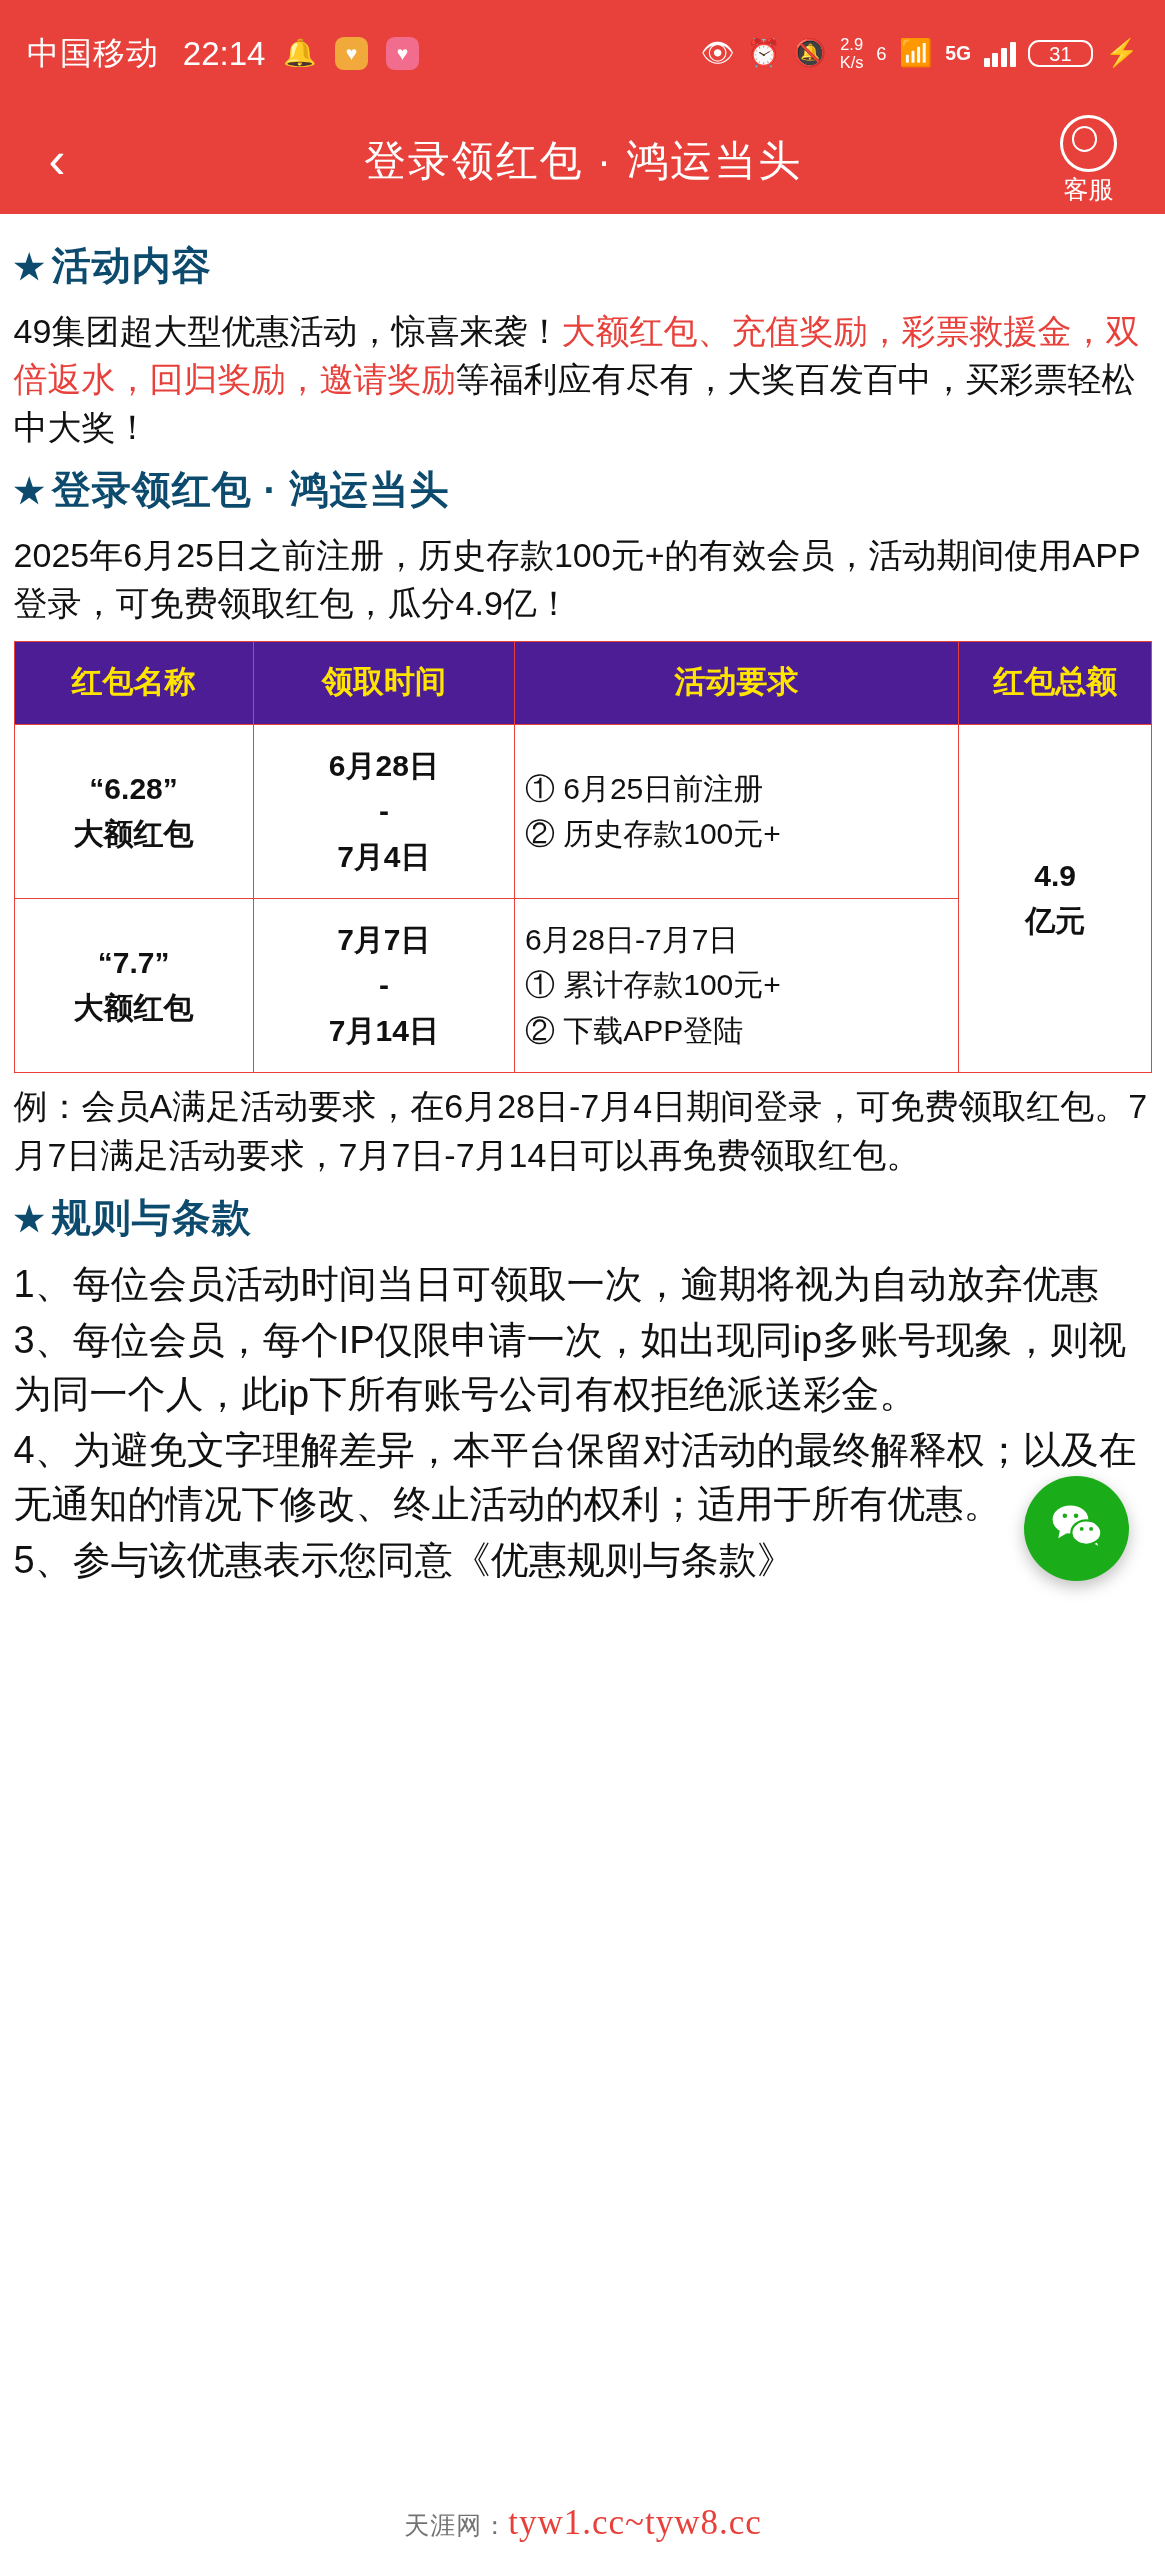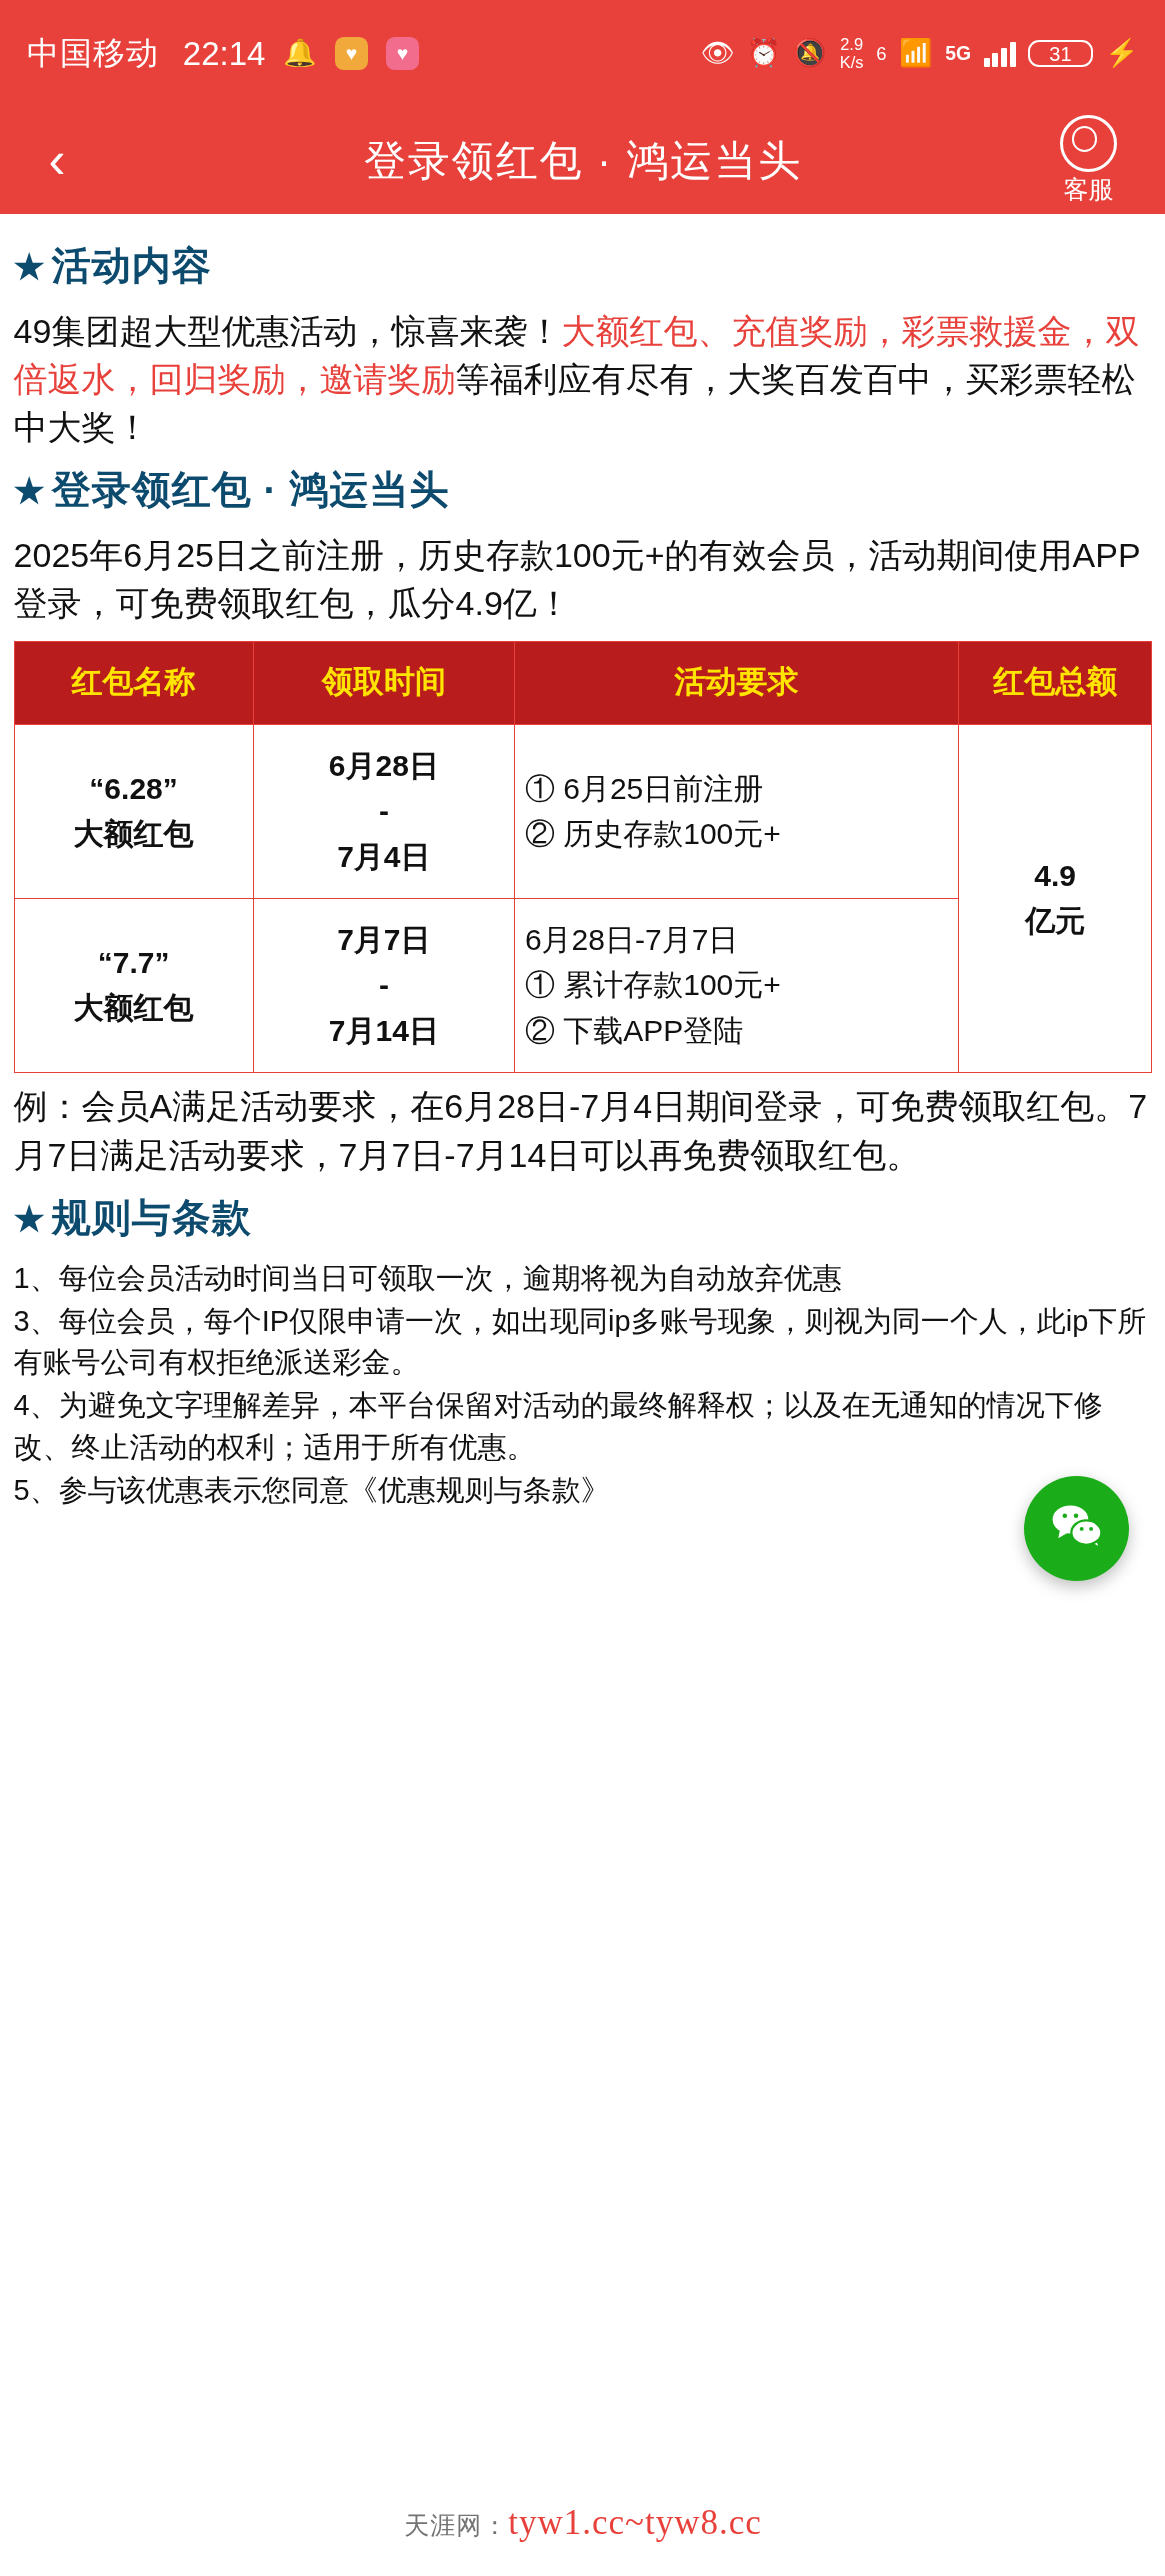--- a/index.html
+++ b/index.html
@@ -153,21 +153,21 @@
 
   
   table.promo {
     width: 100%;
     border-collapse: collapse;
     table-layout: fixed;
     margin: 13.6px 0 9.7px 0;
     border: 1.9px solid #e8403a;
   }
   table.promo th {
-    background: #b91c1c;
+    background: #4c1d95;
     color: #ffe400;
     font-size: 31px;
     font-weight: bold;
     padding: 21.4px 3.9px;
     border: 1.9px solid #e8403a;
     line-height: 1.25;
   }
   table.promo td {
     border: 1.9px solid #e8403a;
     padding: 17.5px 9.7px;
@@ -186,21 +186,21 @@
     font-weight: bold;
     text-align: center;
     font-size: 33px;
   }
   .col1 { width: 21%; }
   .col2 { width: 23%; }
   .col3 { width: 39%; }
   .col4 { width: 17%; }
   .dash { display: block; margin: 1.9px 0; }
 
-  .rules p.body-text { margin: 0 0 1.9px 0; font-size: 29px; line-height: 1.42; }
+  .rules p.body-text { margin: 0 0 1.9px 0; font-size: 38px; line-height: 1.42; }
 
   
   .fab {
     position: absolute;
     right: 37px;
     top: 1476px;
     width: 105px; height: 105px;
     border-radius: 50%;
     background: #1aad19;
     box-shadow: 0 5.8px 15.5px rgba(0,0,0,0.25);

